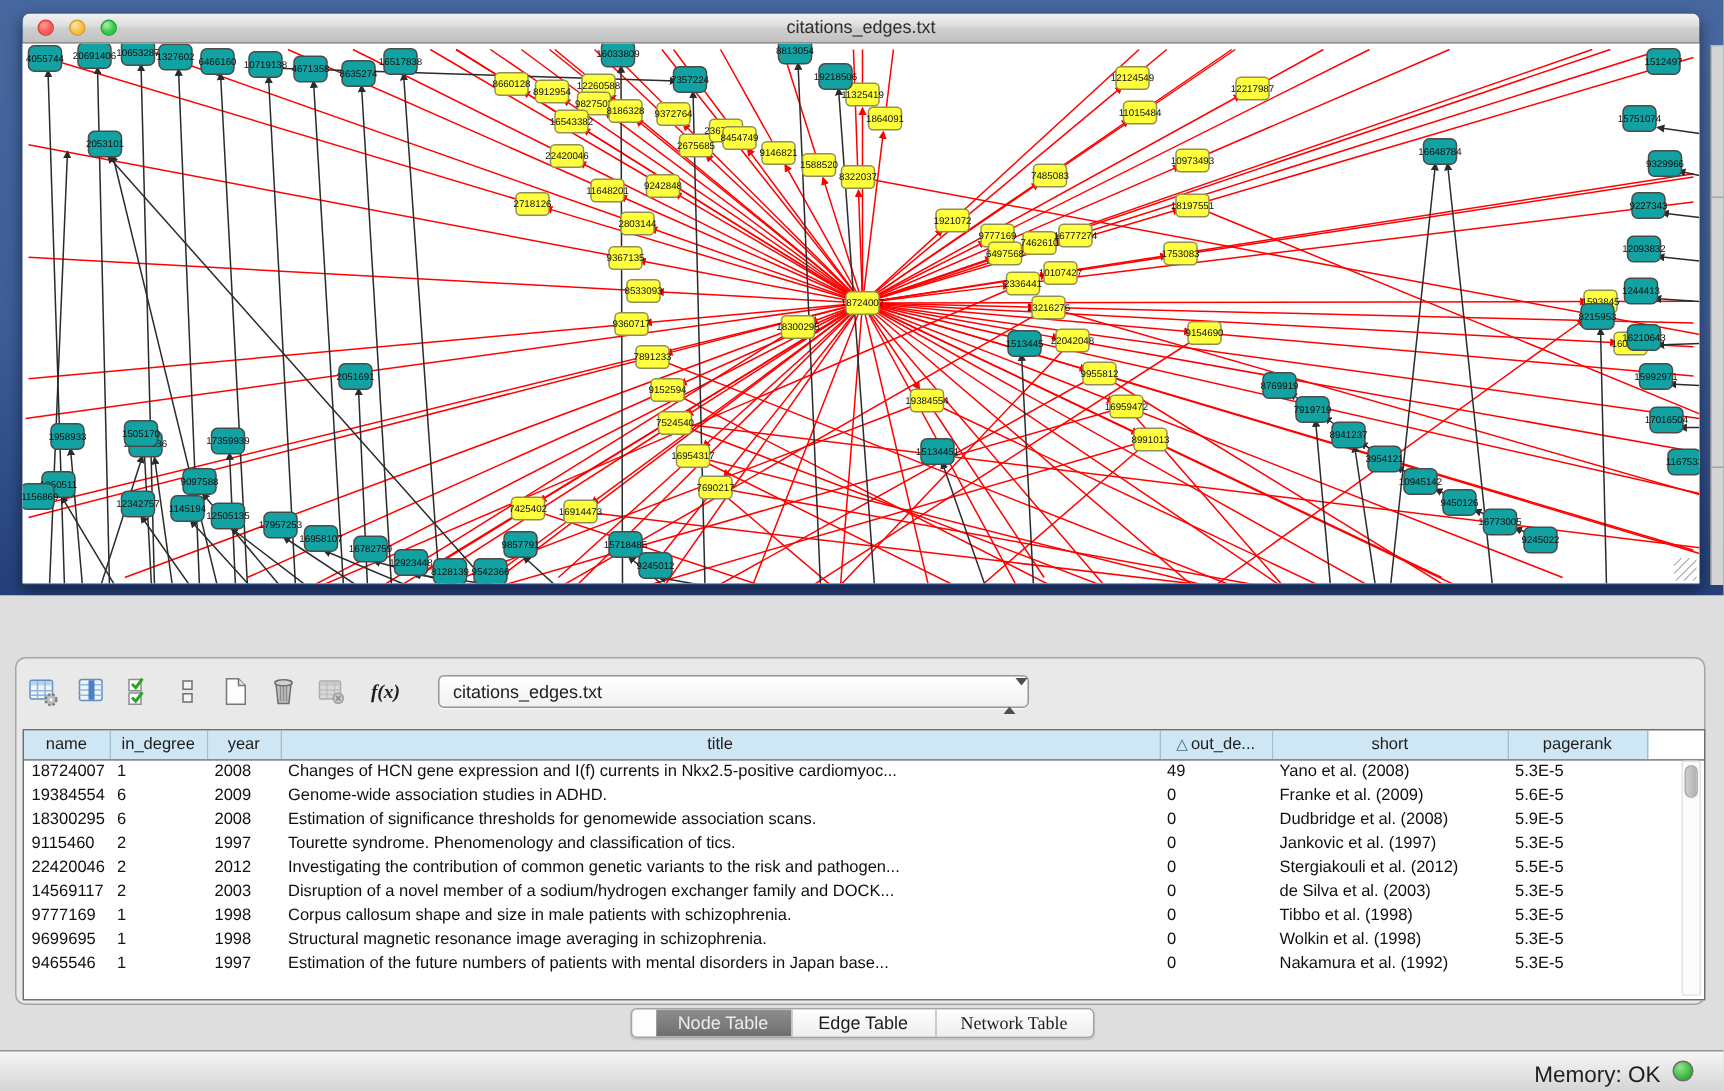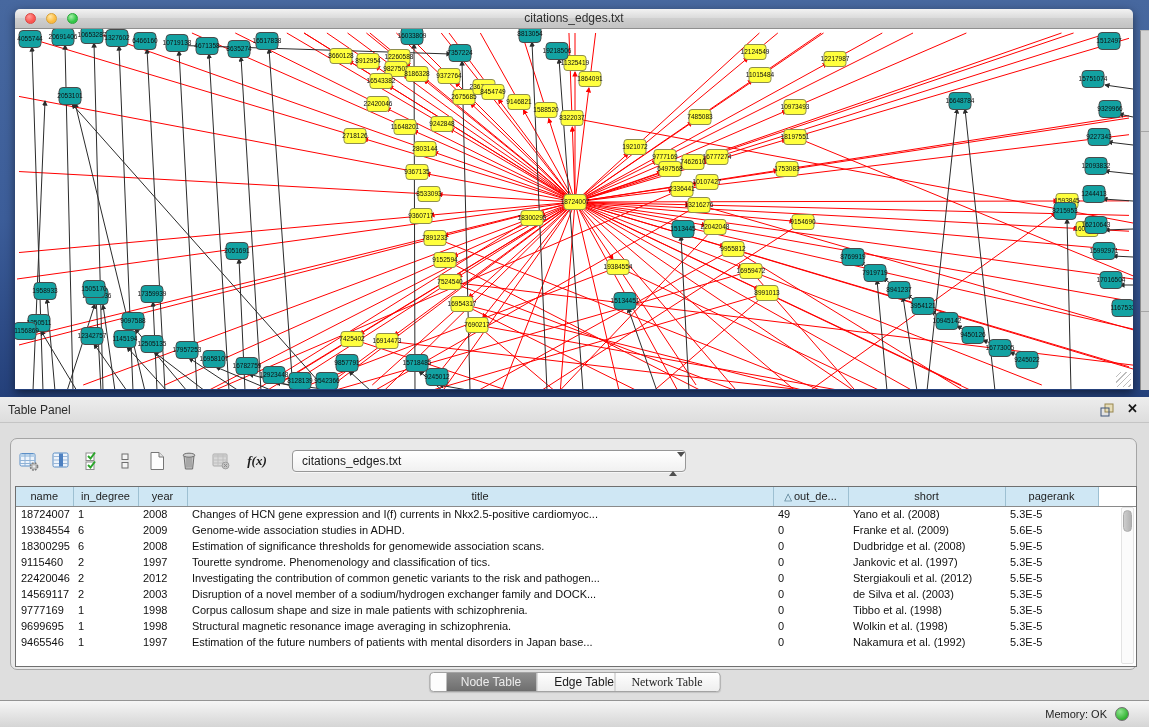--- a/index.html
+++ b/index.html
@@ -59,26 +59,26 @@
   .v-thumb { position:absolute; left:1px; top:2px; width:9px; height:22px; border-radius:5px;
              background:linear-gradient(90deg,#cdcdcd,#b2b2b2); border:1px solid #ababab; }
 
   .segmented { position:absolute; top:275px; left:50%; transform:translateX(-50%); display:flex; height:20px;
                border:1px solid #a3a3a3; border-radius:4px; overflow:hidden;
                box-shadow:0 1px 1px rgba(0,0,0,.12); background:#fdfdfd; }
   .seg { font-size:12px; color:#1c1c1c; text-align:center; line-height:19px;
          background:linear-gradient(180deg,#fefefe,#eeeeee); border-left:1px solid #bcbcbc; }
   .seg:first-child { border-left:none;margin-left:16px; }
   .seg.active { background:linear-gradient(180deg,#8e8e8e,#6e6e6e); color:#ececec; }
-  .seg.w1 { width:90px; } .seg.w2 { width:78px;text-align:right; } .seg.w3 { width:105px;font-family:Liberation Serif, serif; }
+  .seg.w1 { width:90px; } .seg.w2 { width:96px; } .seg.w3 { width:105px;font-family:Liberation Serif, serif; }
 
   
   .status-bar { position:absolute; left:0; top:700px; width:1149px; height:27px;
                 background:linear-gradient(180deg,#f6f6f6,#d5d5d5); border-top:1px solid #949494; }
-  .mem-label { position:absolute; right:42px; top:7px; font-size:11px; color:#1e1e1e; }
+  .mem-label { position:absolute; right:42px; top:7px; font-size:15px; color:#1e1e1e; }
   .mem-dot { position:absolute; right:20px; top:6px; width:14px; height:14px; border-radius:50%;
              background:radial-gradient(circle at 35% 30%, #8fe48f, #32b332 70%); border:1px solid #6f6f6f; }
 </style>
 </head>
 <body>
 
 <div class="desktop">
   <div class="net-window">
     <div class="titlebar">
       <span class="light red"></span>
@@ -534,30 +534,20 @@
       <div class="grip"></div>
     </div>
   </div>
   <div class="sliver">
     <div class="seg-line" style="top:100px"></div>
     <div class="seg-line" style="top:280px"></div>
   </div>
 </div>
 
 <div class="table-panel">
-  <div class="panel-header">
-    <span class="ph-title">Table Panel</span>
-    <span class="float-btn">
-      <svg width="16" height="16" viewBox="0 0 16 16">
-        <rect x="6" y="2" width="8" height="8" fill="#e6ddb8" stroke="#98864e"></rect>
-        <rect x="2" y="6" width="8" height="8" fill="none" stroke="#3e5578"></rect>
-      </svg>
-    </span>
-    <span class="close-btn">✕</span>
-  </div>
 
   <div class="tools-box">
     <div class="toolbar">
       <span class="tb-btn">
         <svg width="22" height="20" viewBox="0 0 20 20">
           <rect x="1" y="2.5" width="15" height="12.5" rx="1.5" fill="#eef4fb" stroke="#5b8fc7"></rect>
           <rect x="1.5" y="3" width="14" height="3" fill="#b8d2ea"></rect>
           <path d="M6,3 V15 M11,3 V15 M1,9.5 H16 M1,12.5 H16" stroke="#8fb2d6" fill="none"></path>
           <circle cx="15" cy="15.5" r="3.6" fill="#bcbcbc" stroke="#7c7c7c" stroke-width="1.6" stroke-dasharray="1.6,1.3"></circle>
           <circle cx="15" cy="15.5" r="1.2" fill="#ededed"></circle>

